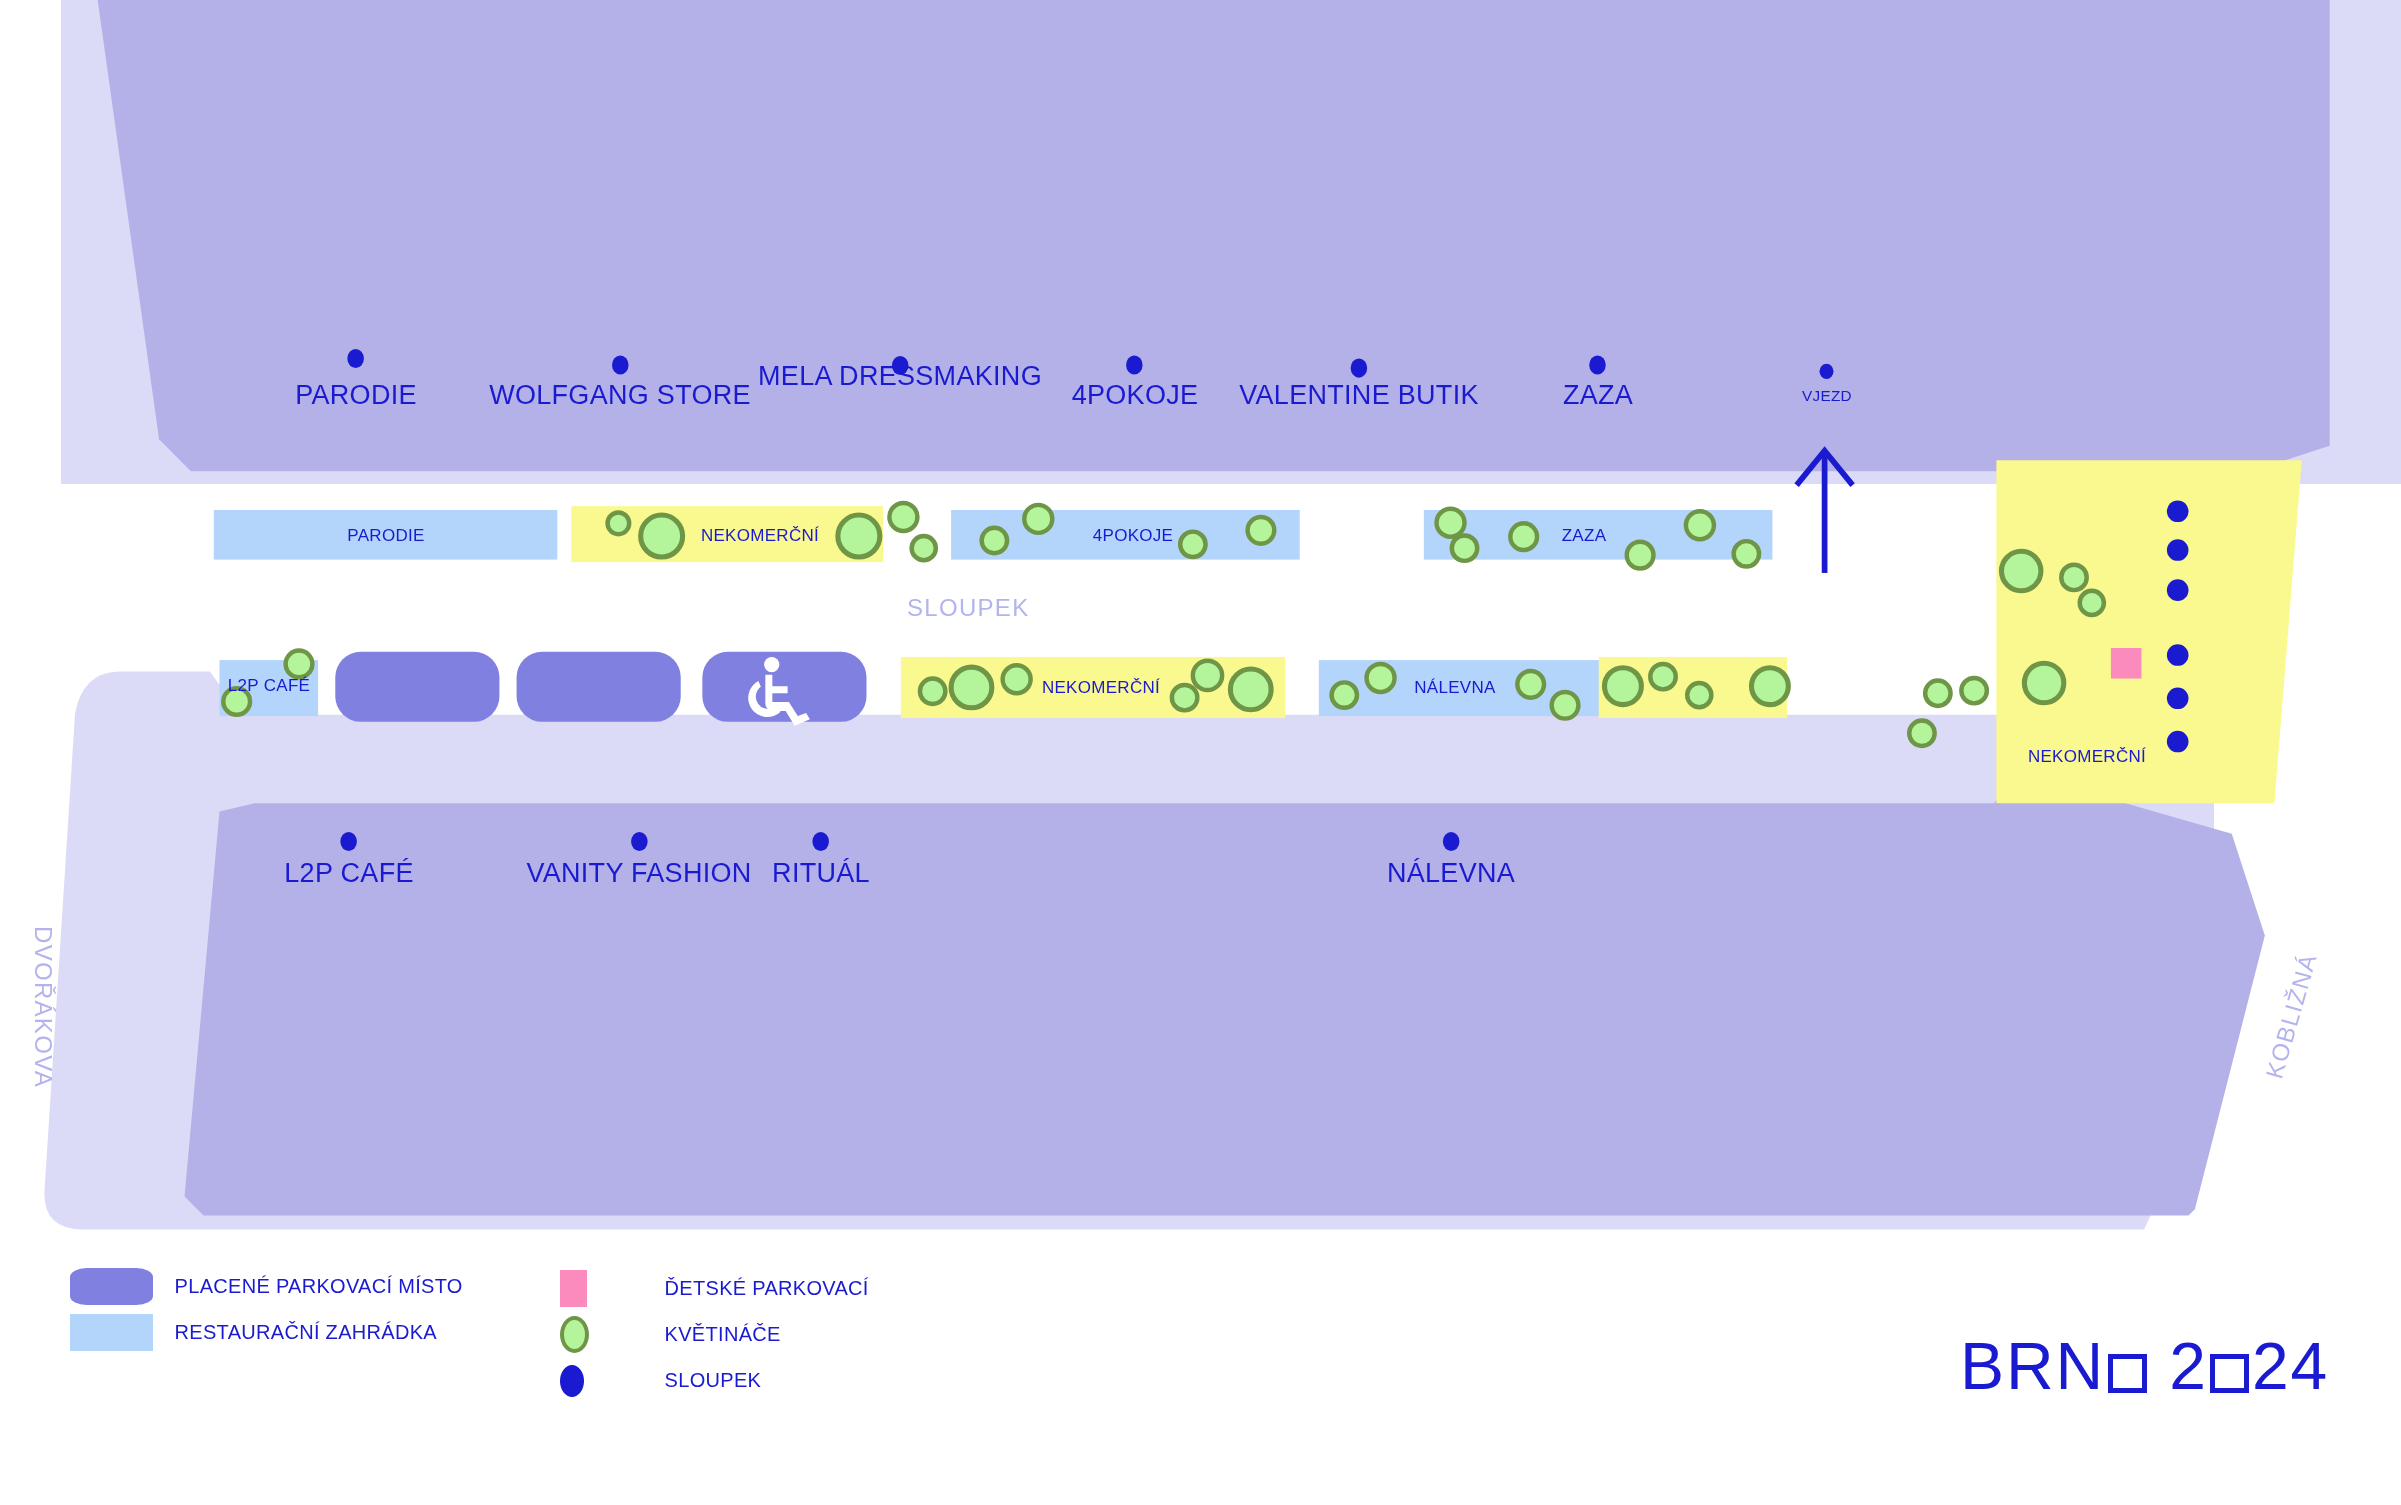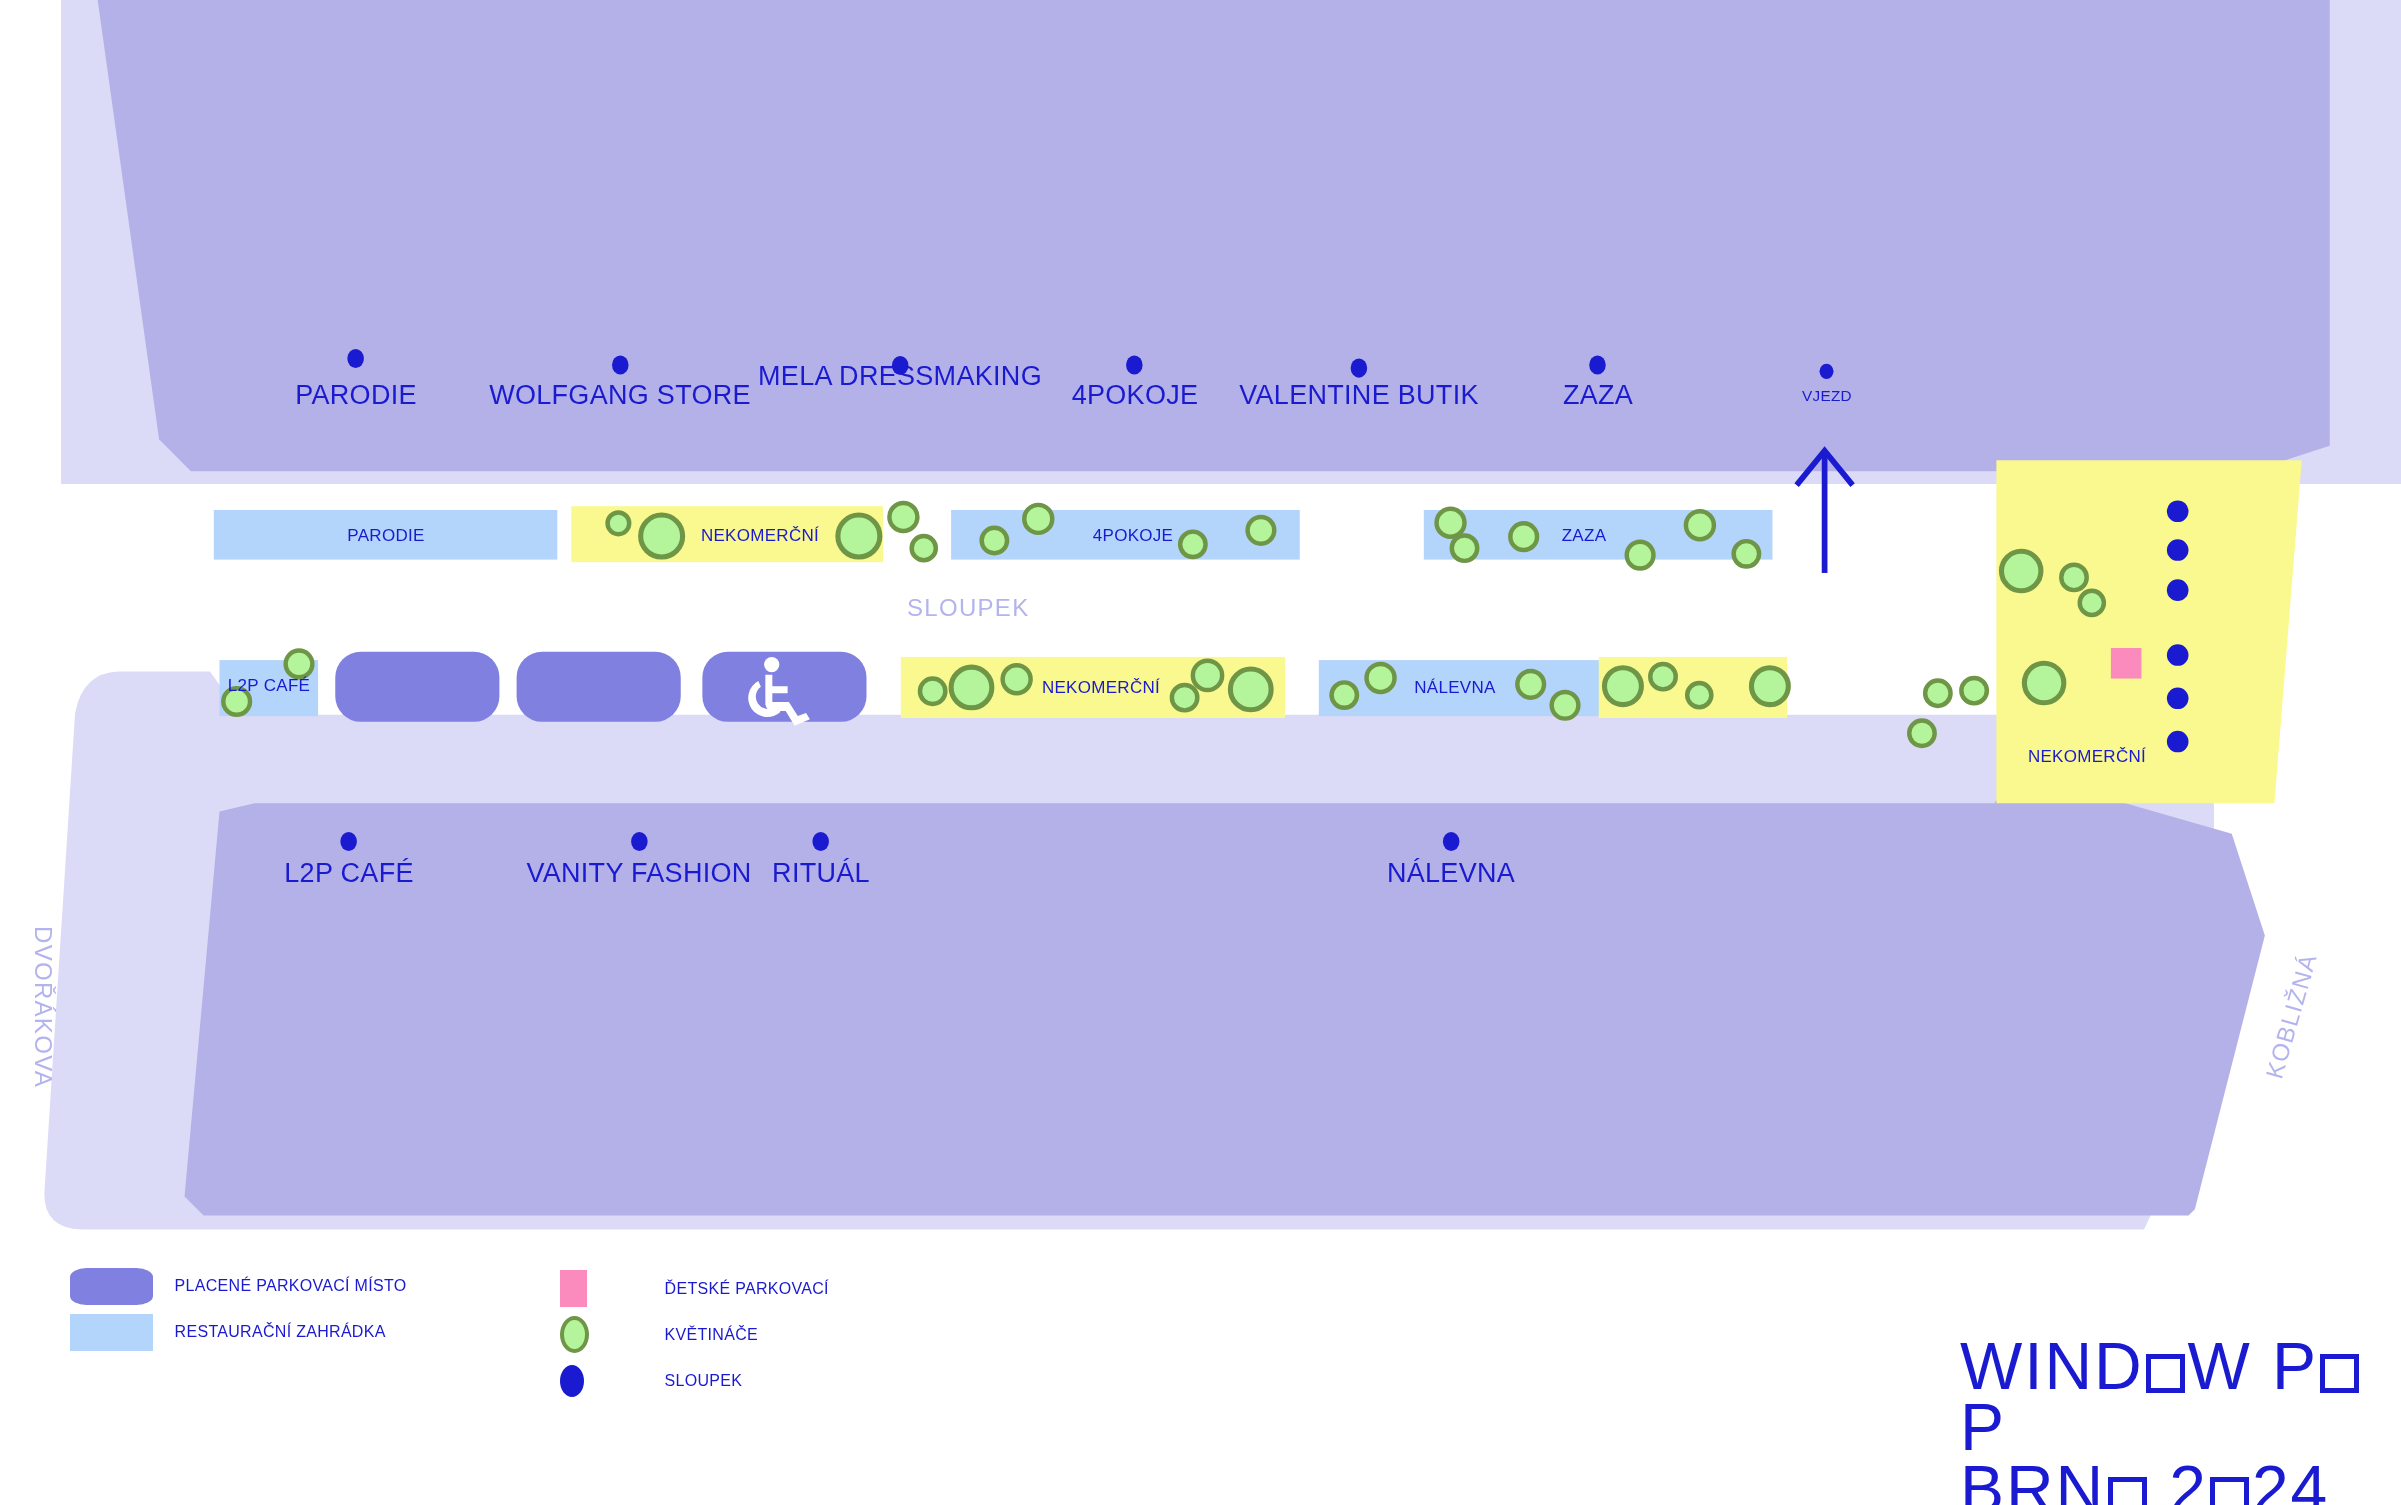--- a/index.html
+++ b/index.html
@@ -41,21 +41,21 @@
   .sw-park{background:#8080e0;border-radius:16.5px/9px;}
   .sw-yellow{background:#f7f787;}
   .sw-blue{background:#b3d4fb;}
   .sw-pink{width:27px;height:37px;background:#fb8bbd;}
   .sw-pot{
     width:29px;height:37px;flex:none;border-radius:50%;
     background:#b4f49a;border:4.5px solid #6e9646;box-sizing:border-box;
   }
   .sw-post{width:24px;height:32px;flex:none;border-radius:50%;background:#1a1ad0;}
   .legend-text{
-    margin-left:21.6px;color:#1a1ad0;font-size:16px;
+    margin-left:21.6px;color:#1a1ad0;font-size:20px;
     letter-spacing:0.3px;white-space:nowrap;
   }
   .legend-icon-wrap{width:83px;display:flex;justify-content:flex-start;flex:none;}
 
   
   #logo{
     position:absolute;left:1960px;top:1336px;
     color:#1a1ad0;font-size:66px;line-height:.93;
     letter-spacing:1.9px;font-family:"Liberation Sans", sans-serif;
   }
@@ -242,20 +242,19 @@
       <div class="legend-row">
         <div class="legend-icon-wrap">
           <div class="sw-post"></div>
         </div>
         <span class="legend-text">SLOUPEK</span>
       </div>
     </div>
   </div>
 
   <div id="logo">
-    <span class="ln"><span>WIND</span><span class="sq"></span><span>W P</span><span class="sq"></span><span>P</span></span>
     <span class="ln"><span>BRN</span><span class="sq"></span><span> 2</span><span class="sq"></span><span>24</span>
       
     </span>
   </div>
 
 </div>
 
 
 </body></html>

